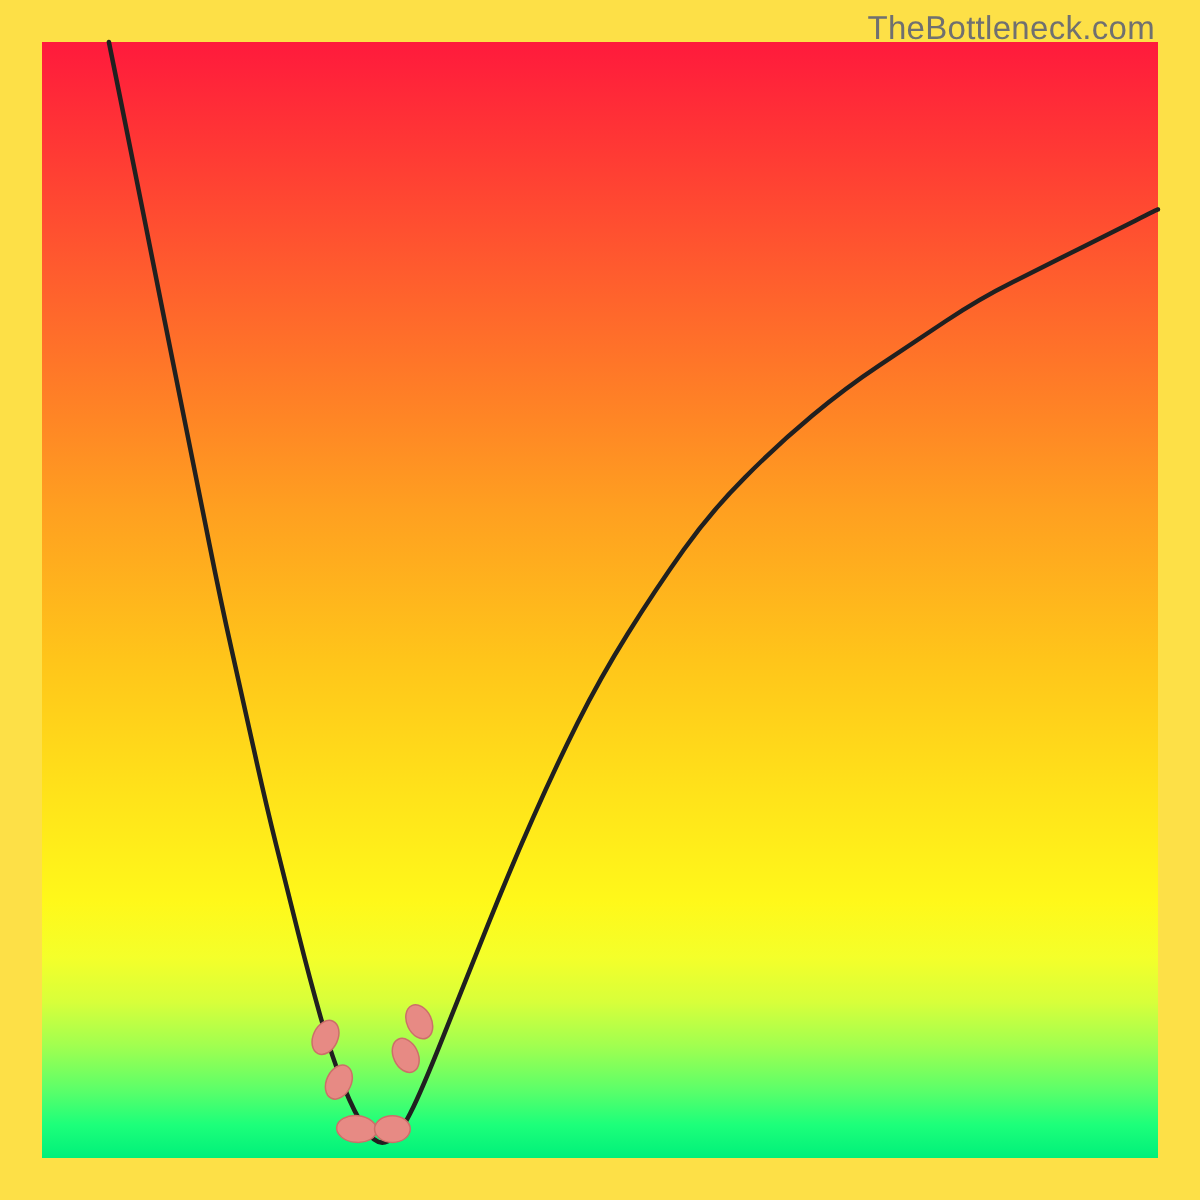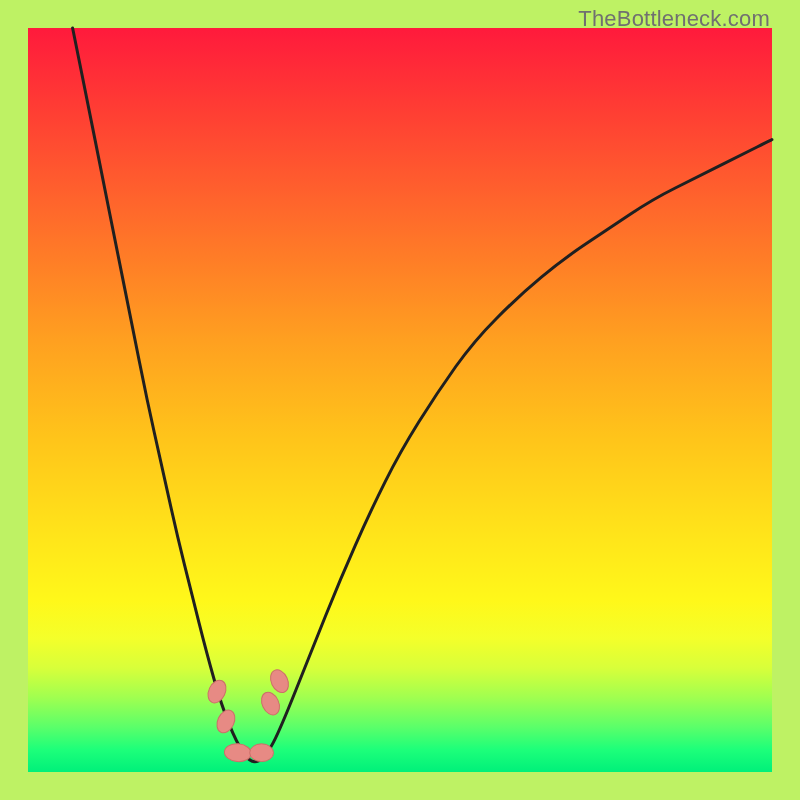--- a/index.html
+++ b/index.html
@@ -8,21 +8,21 @@
     width: 800px;
     height: 800px;
     background: #000;
     overflow: hidden;
     font-family: Arial, Helvetica, sans-serif;
   }
   .stage {
     position: relative;
     width: 800px;
     height: 800px;
-    background: #bef264;
+    background: #fde047;
   }
   .plot-area {
     position: absolute;
     left: 28px;
     top: 28px;
     width: 744px;
     height: 744px;
     
     background: linear-gradient(
       to bottom,

